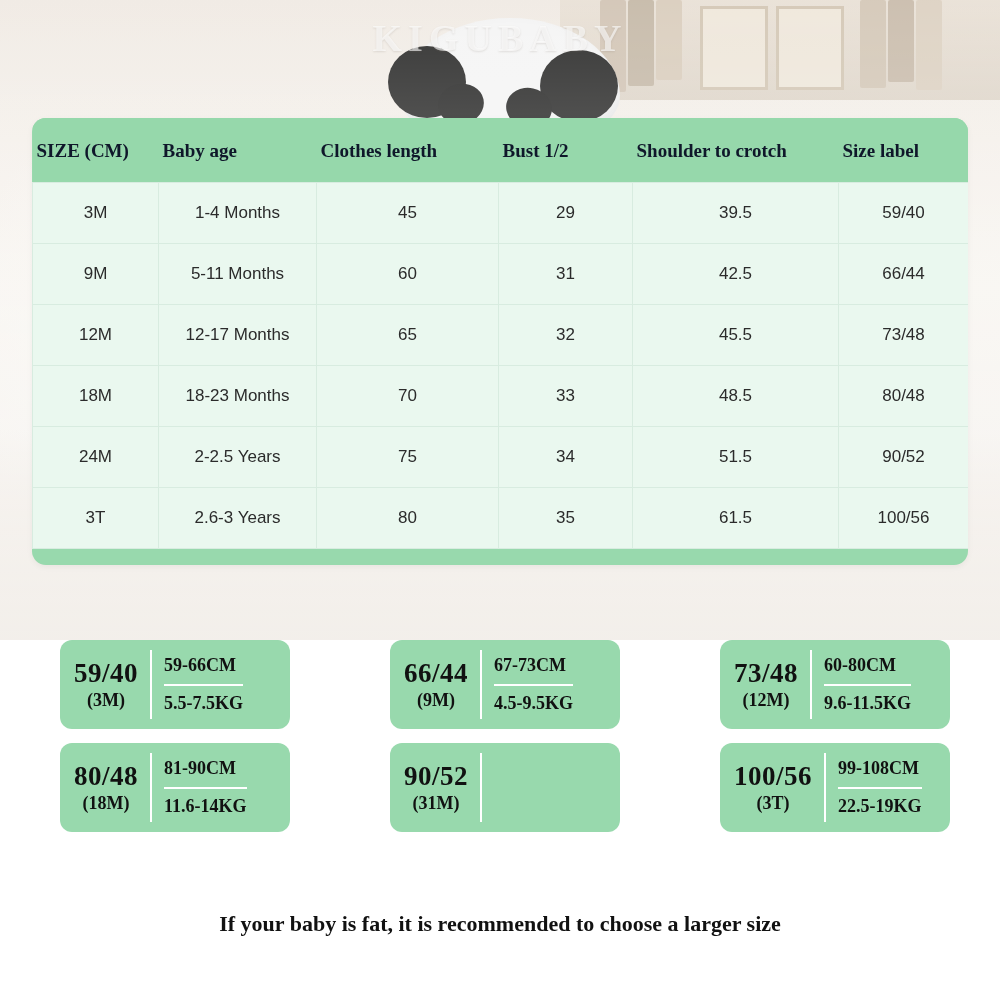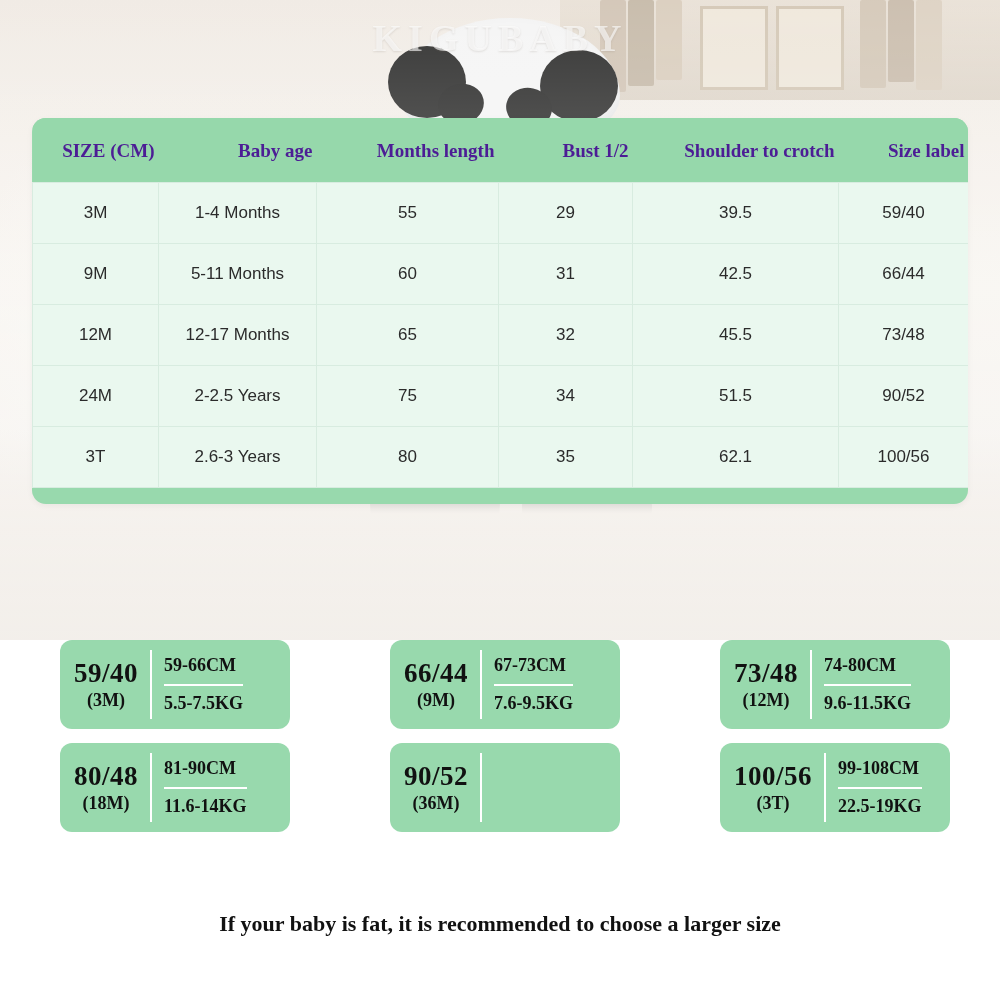--- a/index.html
+++ b/index.html
@@ -171,26 +171,26 @@
     box-shadow: 0 2px 6px rgba(0,0,0,.05);
     overflow: hidden;
   }
   table.size-table {
     width: 936px;
     border-collapse: collapse;
     table-layout: fixed;
   }
   table.size-table th {
     background: #96d8ab;
-    color: #4c1d95;
+    color: #0f172a;
     font-family: "Liberation Serif", serif;
     font-size: 19px;
     font-weight: 700;
     padding: 22px 4px 20px 4px;
-    text-align: right;
+    text-align: left;
     border: none;
   }
   table.size-table td {
     background: rgba(255,255,255,.80);
     color: #2b2b2b;
     font-size: 17px;
     text-align: center;
     padding: 20px 0;
     border: 1px solid #d8ece0;
   }
@@ -319,31 +319,31 @@
           <col class="c1">
           <col class="c2">
           <col class="c3">
           <col class="c4">
           <col class="c5">
       </colgroup>
       <thead>
         <tr>
           <th>SIZE (CM)</th>
           <th>Baby age</th>
-          <th>Months length</th>
+          <th>Clothes length</th>
           <th>Bust 1/2</th>
           <th>Shoulder to crotch</th>
           <th>Size label</th>
         </tr>
       </thead>
       <tbody>
         <tr class="body-row">
           <td class="col0">3M</td>
           <td>1-4 Months</td>
-          <td>55</td>
+          <td>45</td>
           <td>29</td>
           <td>39.5</td>
           <td>59/40</td>
         </tr>
         <tr class="body-row">
           <td class="col0">9M</td>
           <td>5-11 Months</td>
           <td>60</td>
           <td>31</td>
           <td>42.5</td>
@@ -351,33 +351,41 @@
         </tr>
         <tr class="body-row">
           <td class="col0">12M</td>
           <td>12-17 Months</td>
           <td>65</td>
           <td>32</td>
           <td>45.5</td>
           <td>73/48</td>
         </tr>
         <tr class="body-row">
+          <td class="col0">18M</td>
+          <td>18-23 Months</td>
+          <td>70</td>
+          <td>33</td>
+          <td>48.5</td>
+          <td>80/48</td>
+        </tr>
+        <tr class="body-row">
           <td class="col0">24M</td>
           <td>2-2.5 Years</td>
           <td>75</td>
           <td>34</td>
           <td>51.5</td>
           <td>90/52</td>
         </tr>
         <tr class="body-row">
           <td class="col0">3T</td>
           <td>2.6-3 Years</td>
           <td>80</td>
           <td>35</td>
-          <td>62.1</td>
+          <td>61.5</td>
           <td>100/56</td>
         </tr>
       </tbody>
     </table>
   </div>
 
   <div class="cards">
     <div class="card-row">
       <div class="card">
         <div class="card-left">
@@ -391,30 +399,30 @@
         </div>
       </div>
       <div class="card">
         <div class="card-left">
           <div class="card-size">66/44</div>
           <div class="card-age">(9M)</div>
         </div>
         <div class="card-right">
           <div>67-73CM</div>
           <div class="divider"></div>
-          <div>7.6-9.5KG</div>
+          <div>4.5-9.5KG</div>
         </div>
       </div>
       <div class="card">
         <div class="card-left">
           <div class="card-size">73/48</div>
           <div class="card-age">(12M)</div>
         </div>
         <div class="card-right">
-          <div>74-80CM</div>
+          <div>60-80CM</div>
           <div class="divider"></div>
           <div>9.6-11.5KG</div>
         </div>
       </div>
     </div>
 
     <div class="card-row">
       <div class="card">
         <div class="card-left">
           <div class="card-size">80/48</div>
@@ -422,21 +430,21 @@
         </div>
         <div class="card-right">
           <div>81-90CM</div>
           <div class="divider"></div>
           <div>11.6-14KG</div>
         </div>
       </div>
       <div class="card">
         <div class="card-left">
           <div class="card-size">90/52</div>
-          <div class="card-age">(36M)</div>
+          <div class="card-age">(31M)</div>
         </div>
       </div>
       <div class="card">
         <div class="card-left">
           <div class="card-size">100/56</div>
           <div class="card-age">(3T)</div>
         </div>
         <div class="card-right">
           <div>99-108CM</div>
           <div class="divider"></div>

